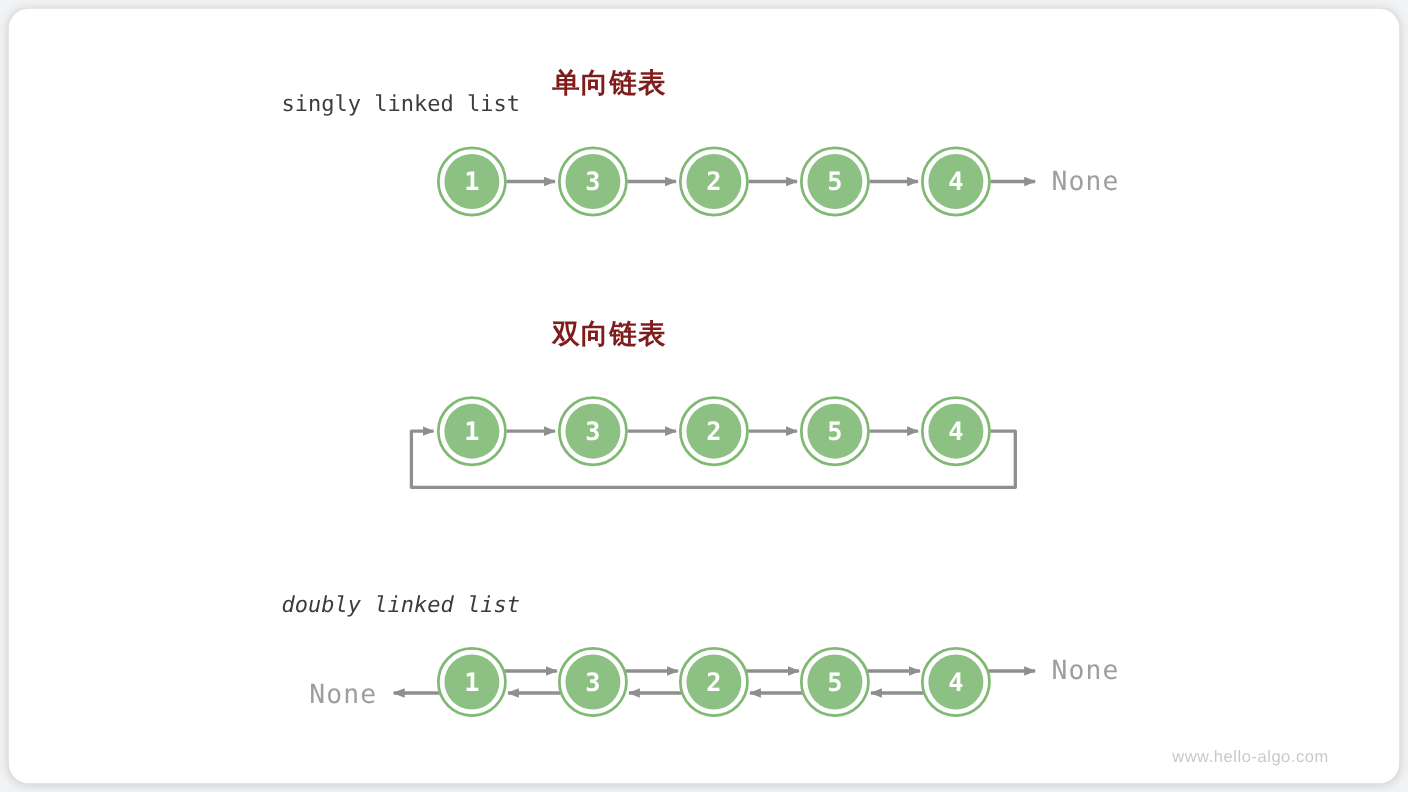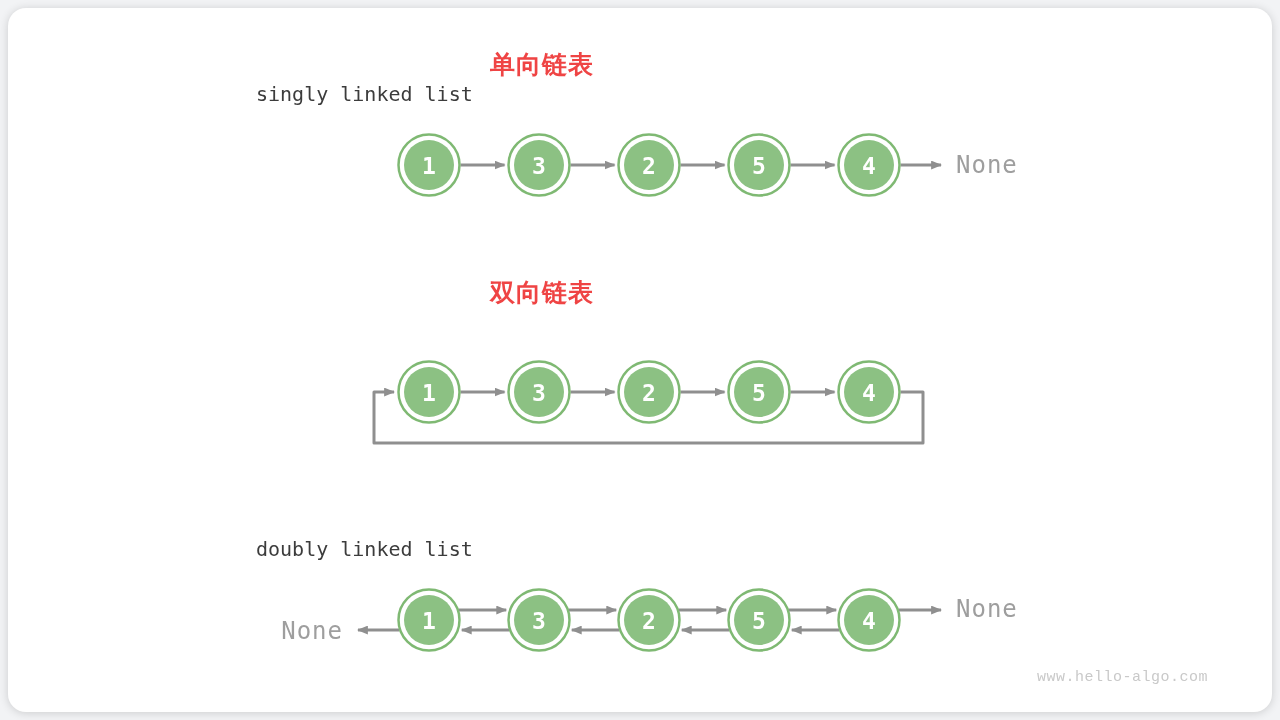--- a/index.html
+++ b/index.html
@@ -10,46 +10,46 @@
     overflow:hidden;
   }
   .stage{position:relative;width:1280px;height:720px;}
   .card{
     position:absolute;inset:8px;
     background:#ffffff;
     border-radius:18px;
     box-shadow:0 1px 10px rgba(0,0,0,0.16);
   }
   .section-title{
-    position:absolute;left:240px;width:580px;margin:4px;
+    position:absolute;left:240px;width:580px;margin:16px;
     text-align:center;
     font-size:25px;line-height:28px;font-weight:bold;
-    color:#ef4444;
+    color:#7f1d1d;
     letter-spacing:1px;
     font-family:"Liberation Sans", sans-serif;
   }
   .section-subtitle{
     position:absolute;left:248px;width:580px;
     text-align:left;
     font-size:20px;line-height:24px;
     color:#3c3c3c;
     font-family:"DejaVu Sans Mono", monospace;
   }
   .diagram{
     position:absolute;left:240px;width:820px;height:112px;
   }
   .diagram svg{display:block;}
   .t1-title{top:38px;}   .t1-sub{top:74px;}   .d1{top:102px;}
   .t2-title{top:266px;}  .t2-sub{top:302px;}  .d2{top:329px;}
-  .t3-title{top:493px;}  .t3-sub{top:529px;}  .d3{top:557px;}
+  .t3-title{top:493px;}  .t3-sub{top:529px;font-style:italic;}  .d3{top:557px;}
   .watermark{
-    position:absolute;right:64px;bottom:26px;
+    position:absolute;right:64px;bottom:15px;
     font-size:15px;
     color:#c9c9c9;
-    font-family:Liberation Mono, monospace;
+    font-family:Liberation Sans, sans-serif;
     letter-spacing:0.5px;
   }
 </style>
 </head>
 <body>
 
 <div class="stage">
   <div class="card">
 
     <h2 class="section-title t1-title">单向链表</h2>

